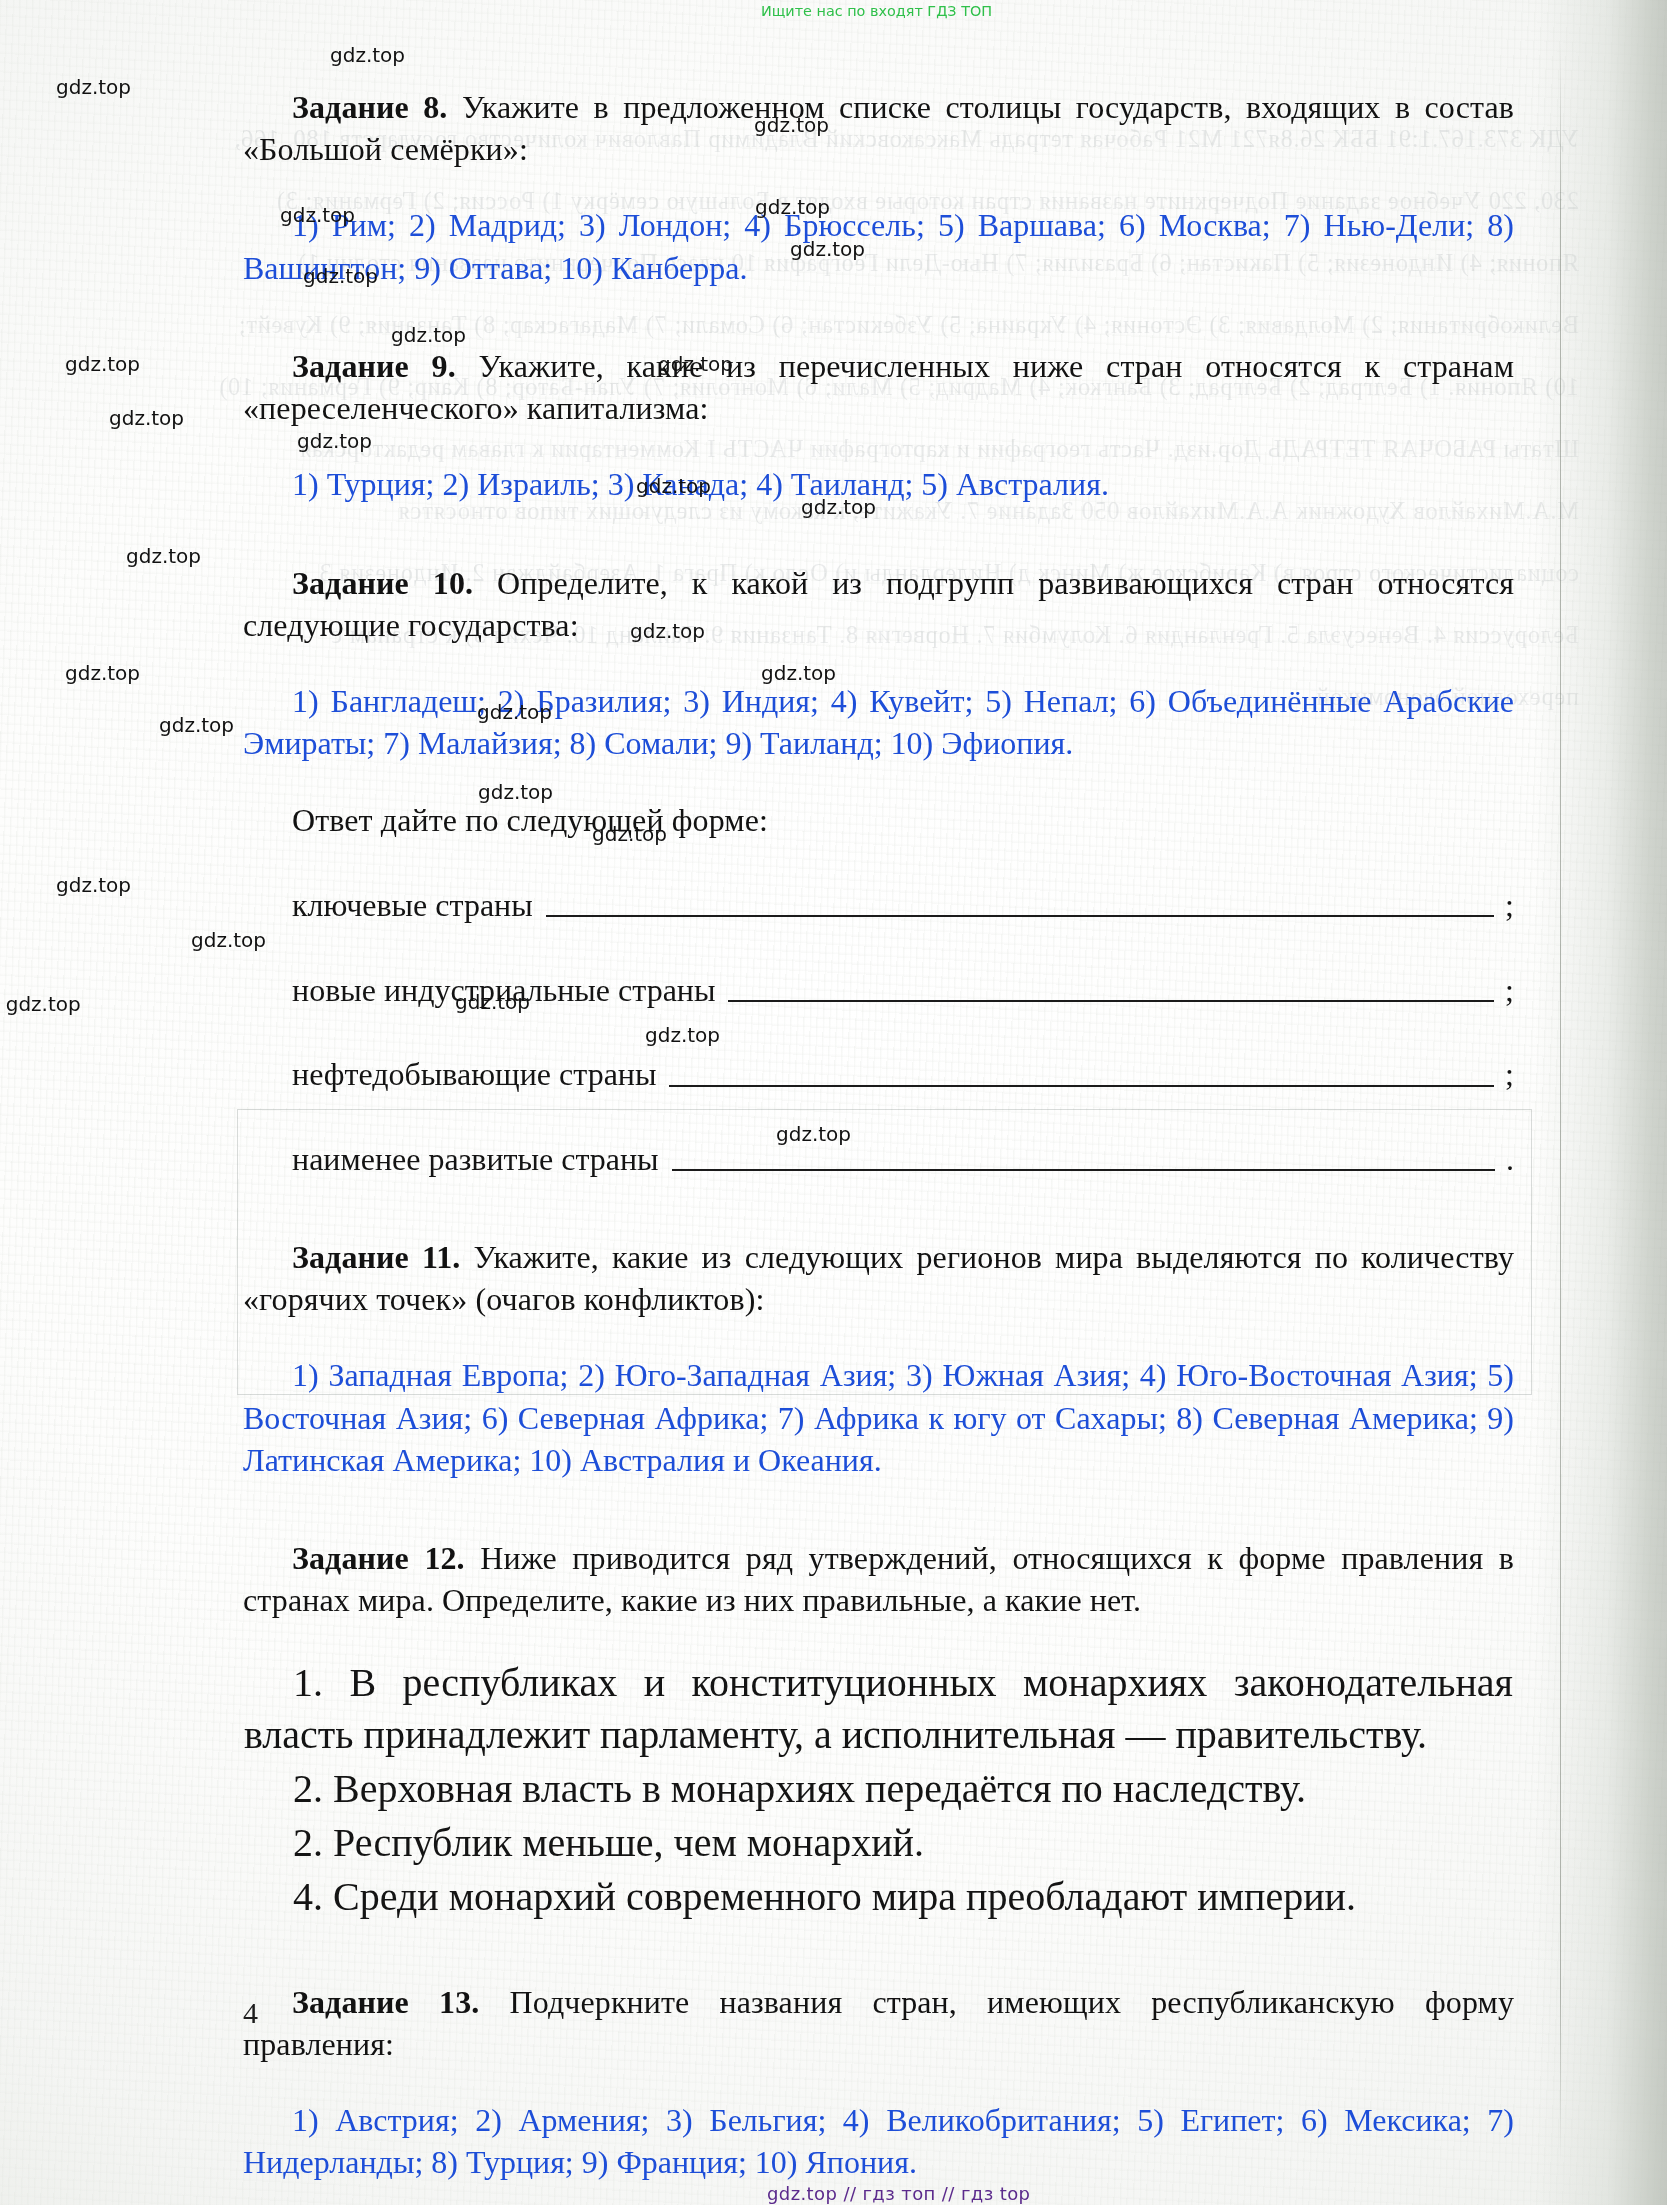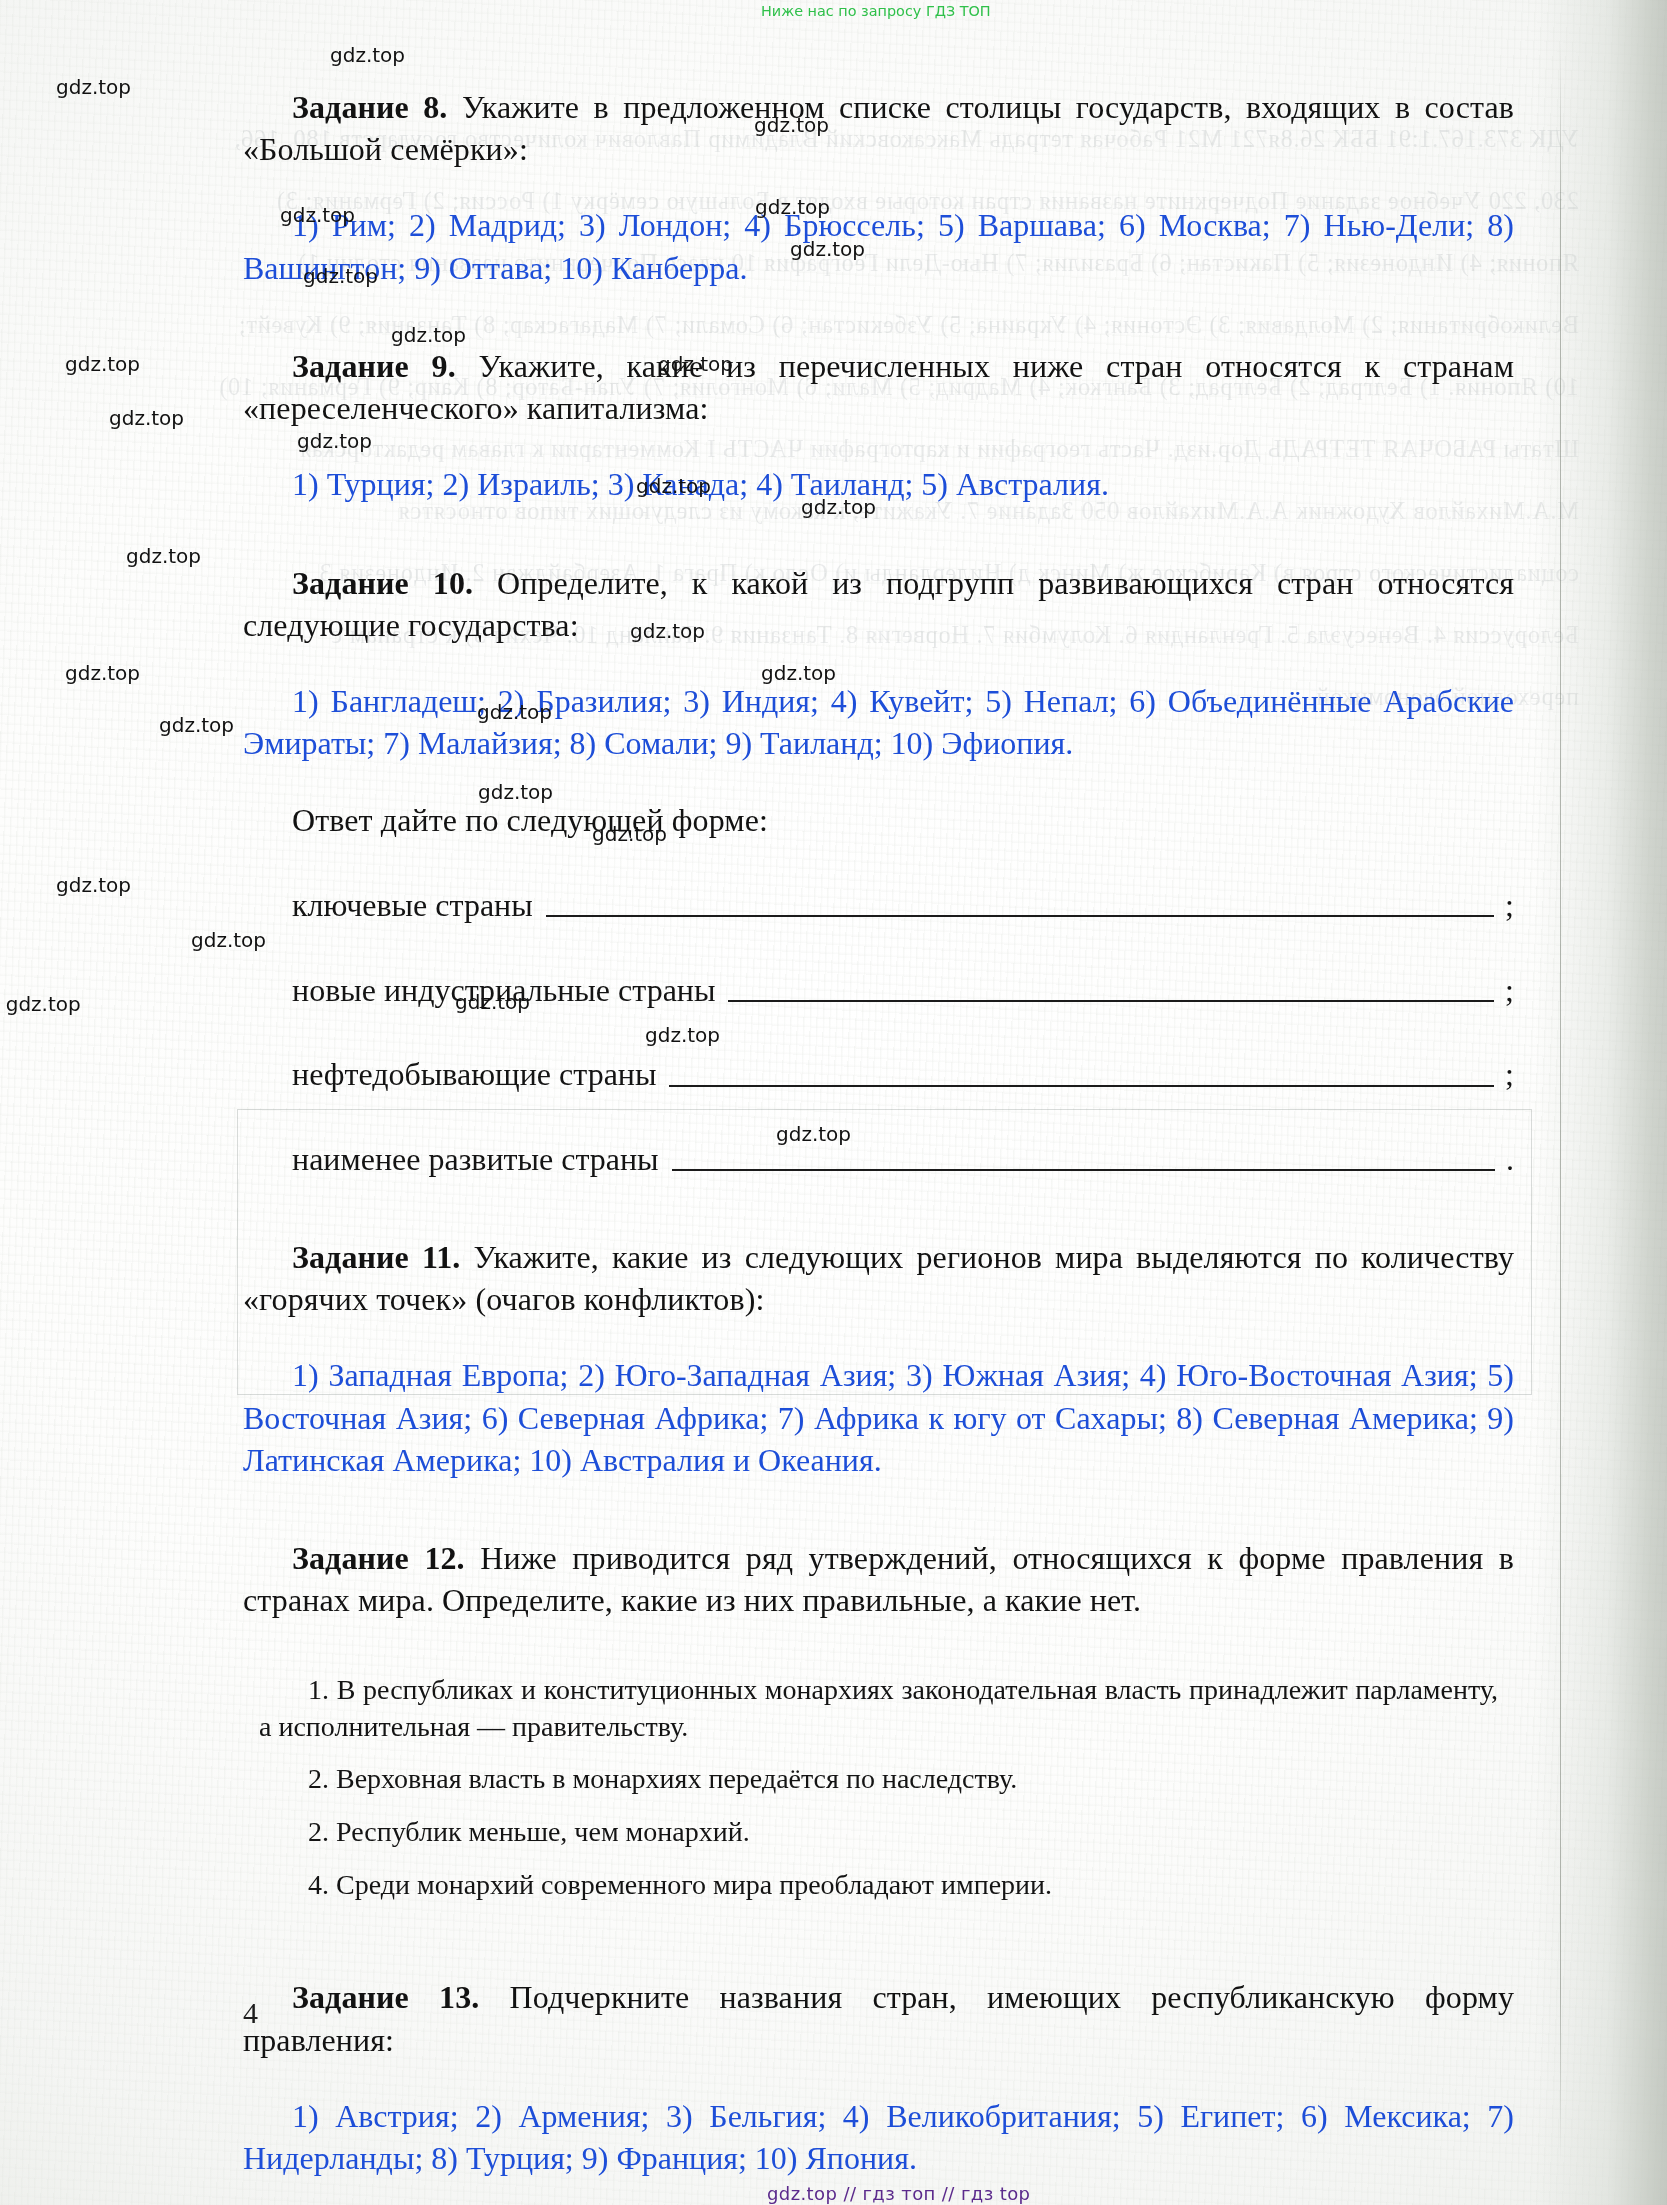--- a/index.html
+++ b/index.html
@@ -102,25 +102,25 @@
     line-height: 1.32;
     text-align: justify;
     text-indent: 49px;
     color: #1d4ed8;
   }
   .gap-md { height: 34px; }
   .gap-lg { height: 45px; }
   .gap-xl { height: 56px; }
 
   .statement {
-    font-size: 28px;
+    font-size: 40px;
     line-height: 1.32;
     text-align: justify;
     text-indent: 49px;
-    margin: 16px;
+    margin: 1px;
   }
 
   
   .formrow {
     display: flex;
     align-items: flex-end;
     font-size: 32px;
     line-height: 1.2;
     margin: 0;
     padding-left: 49px;
@@ -195,21 +195,21 @@
 
 <div class="page">
   <div class="paper"></div>
   <div class="paper-noise"></div>
 
   <div class="bleed">УДК 373.167.1:91 ББК 26.8я721 М21 Рабочая тетрадь Максаковский Владимир Павлович количество государств 180, 166, 230, 220 Учебное задание Подчеркните названия стран которые входят в Большую семёрку 1) Россия; 2) Германия; 3) Япония; 4) Индонезия; 5) Пакистан; 6) Бразилия; 7) Нью-Дели География 10 класс Подчеркните названия столиц 1) Великобритания; 2) Молдавия; 3) Эстония; 4) Украина; 5) Узбекистан; 6) Сомали; 7) Мадагаскар; 8) Танзания; 9) Кувейт; 10) Япония. 1) Белград; 2) Белград; 3) Бангкок; 4) Мадрид; 5) Мали; 6) Монголия; 7) Улан-Батор; 8) Каир; 9) Германия; 10) Штаты РАБОЧАЯ ТЕТРАДЬ Дор.изд. Часть географии и картографии ЧАСТЬ I Комментарии к главам редакторская М.А.Михайлов Художник А.А.Михайлов 050 Задание 7. Укажите, к какому из следующих типов относятся социалистического строя в) Карибское ж) Минск д) Нидерланды и) Осло к) Прага 1. Азербайджан 2. Индонезия 3. Белоруссия 4. Венесуэла 5. Гренландия 6. Колумбия 7. Норвегия 8. Танзания 9. Таиланд 10. Чехия 3) к странам с переходной экономикой</div>
 
   <div class="spine"></div>
   <div class="spine-line"></div>
 
-  <div class="wm-head" style="left:761px; top:2.9px;">Ниже нас по запросу ГДЗ ТОП</div>
+  <div class="wm-head" style="left:761px; top:2.9px;">Ищите нас по входят ГДЗ ТОП</div>
 
   <div class="frame12"></div>
 
   <div class="content">
 
     <p class="task">
       <b>Задание 8.</b>
       <span>Укажите в предложенном списке столицы государств, входящих в состав «Большой семёрки»:</span>
     </p>
     <div class="gap-md"></div>

